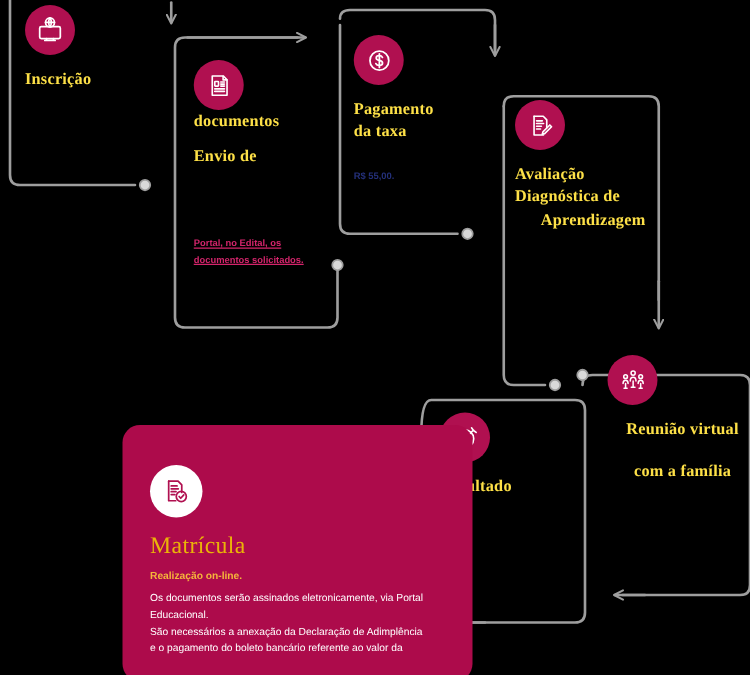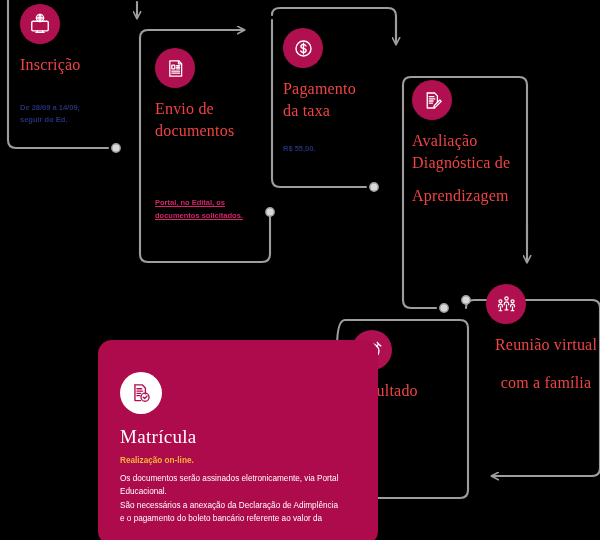--- a/index.html
+++ b/index.html
@@ -13,42 +13,42 @@
 
   .node{position:absolute;}
   .icon-circle{
     width:40px;height:40px;border-radius:50%;
     background:#b01050;display:flex;align-items:center;justify-content:center;
   }
   .icon-circle.white{background:#ffffff;width:42px;height:42px;}
   .icon-circle svg{display:block;}
 
   .node-title{
-    color:#ef4444;font-family:"Liberation Serif", serif;
-    font-size:16px;font-weight:400;line-height:1.35;margin-top:10px;
+    color:#fde047;font-family:"Liberation Serif", serif;
+    font-size:13px;font-weight:700;line-height:1.35;margin-top:10px;
     letter-spacing:.2px;
   }
   .note-blue{
     color:#24307a;font-size:7.5px;font-weight:700;line-height:1.7;
     font-family:"Liberation Sans", sans-serif;
   }
   .note-pink{
     color:#d4246b;font-size:7.5px;font-weight:700;line-height:1.7;
     text-decoration:underline;
   }
 
   
   #matricula-card{
     position:absolute;left:98px;top:340px;width:280px;height:205px;
     background:#ad0b4b;border-radius:14px;padding:0;
     box-sizing:border-box;
   }
   #matricula-inner{padding:32px 22px 0 22px;}
   #matricula-card .m-title{
-    color:#ffffff;font-family:"Liberation Serif", serif;
+    color:#eab308;font-family:"Liberation Serif", serif;
     font-size:19px;font-weight:400;margin-top:12px;letter-spacing:.3px;
   }
   #matricula-card .m-sub{
     color:#f5b63b;font-size:8.2px;font-weight:700;margin-top:8px;
   }
   #matricula-card .m-body{
     color:#ffffff;font-size:8.2px;line-height:1.62;margin-top:7px;
   }
   #matricula-card .m-body p{margin:0;}
 </style>
@@ -97,37 +97,33 @@
   <div class="node" id="node-inscricao" style="left:20px;top:4px;width:110px;">
     <div class="icon-circle">
       <svg width="22" height="22" viewBox="0 0 24 24" fill="none" stroke="#fff" stroke-width="1.5" stroke-linecap="round" stroke-linejoin="round">
         <rect x="3" y="9" width="18" height="10.5" rx="1.4"></rect>
         <path d="M9 19.5v1.6M15 19.5v1.6M7.5 21.1h9"></path>
         <circle cx="12" cy="5.4" r="3.9"></circle>
         <path d="M8.1 5.4h7.8M12 1.5c1.5 1.6 1.5 6.2 0 7.8M12 1.5c-1.5 1.6-1.5 6.2 0 7.8"></path>
       </svg>
     </div>
     <div class="node-title">Inscrição</div>
-    <div style="margin-top:26px;">
-      <div class="note-blue">De 28/09 a 14/09,</div>
-      <div class="note-blue">seguir do Ed.</div>
-    </div>
   </div>
 
   <div class="node" id="node-envio" style="left:155px;top:48px;width:120px;">
     <div class="icon-circle">
       <svg width="21" height="21" viewBox="0 0 24 24" fill="none" stroke="#fff" stroke-width="1.5" stroke-linecap="round" stroke-linejoin="round">
         <path d="M5.5 3.2h10.2L19 6.6v14.2H5.5z"></path>
         <path d="M15.4 3.4v3.4h3.4"></path>
         <rect x="7.8" y="8.2" width="3.4" height="4.2" rx=".5"></rect>
         <path d="M13.3 8.7h3.3M13.3 10.6h3.3M13.3 12.4h3.3M7.8 15h8.8M7.8 17.3h8.8"></path>
       </svg>
     </div>
+    <div class="node-title" style="margin-top:0;">documentos</div>
     <div class="node-title">Envio de</div>
-    <div class="node-title" style="margin-top:0;">documentos</div>
     <div style="margin-top:56px;">
       <div class="note-pink">Portal, no Edital, os</div>
       <div class="note-pink">documentos solicitados.</div>
     </div>
   </div>
 
   <div class="node" id="node-pagamento" style="left:283px;top:28px;width:110px;">
     <div class="icon-circle">
       <svg width="21" height="21" viewBox="0 0 24 24" fill="none" stroke="#fff" stroke-width="1.6" stroke-linecap="round" stroke-linejoin="round">
         <circle cx="12" cy="12" r="8.6"></circle>
@@ -146,21 +142,21 @@
     <div class="icon-circle">
       <svg width="21" height="21" viewBox="0 0 24 24" fill="none" stroke="#fff" stroke-width="1.5" stroke-linecap="round" stroke-linejoin="round">
         <path d="M6 3.4h8.4L17.6 6.7V14"></path>
         <path d="M6 3.4v17.2h8.6"></path>
         <path d="M8.3 7.6h5.3M8.3 10.1h6.4M8.3 12.6h4.4M8.3 15.1h3.6"></path>
         <path d="M20.4 11.4l1.6 1.6-6.3 6.3-2.2.6.6-2.2z"></path>
       </svg>
     </div>
     <div class="node-title">Avaliação</div>
     <div class="node-title" style="margin-top:0;">Diagnóstica de</div>
-    <div class="node-title" style="margin-top:12px;">Aprendizagem</div>
+    <div class="node-title" style="margin-top:2px;text-align:center;">Aprendizagem</div>
   </div>
 
   <div class="node" id="node-reuniao" style="left:486px;top:284px;width:120px;text-align:center;">
     <div class="icon-circle">
       <svg width="21" height="21" viewBox="0 0 24 24" fill="none" stroke="#fff" stroke-width="1.4" stroke-linecap="round" stroke-linejoin="round">
         <circle cx="12" cy="5.1" r="1.9"></circle>
         <path d="M9.4 12.3c0-1.9 1.1-3.3 2.6-3.3s2.6 1.4 2.6 3.3"></path>
         <path d="M12 12.3v5.8M10.3 18.1h3.4"></path>
         <circle cx="5.1" cy="8.4" r="1.7"></circle>
         <path d="M2.8 14.6c0-1.7 1-3 2.3-3s2.3 1.3 2.3 3"></path>

